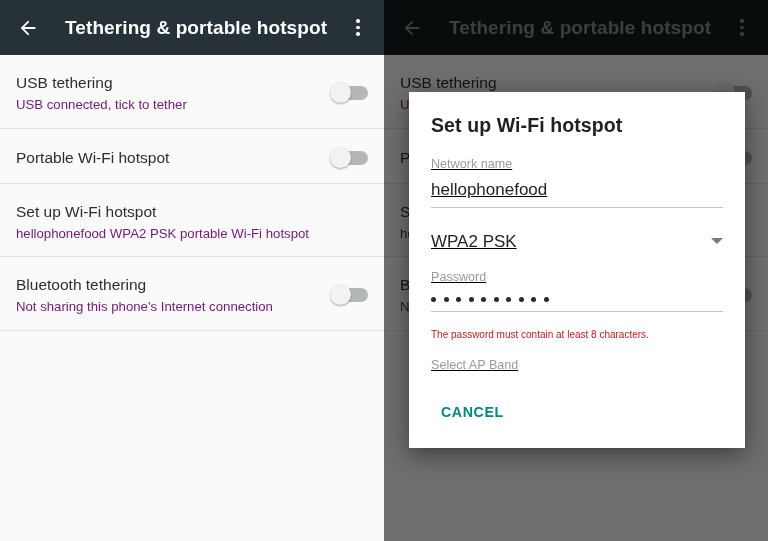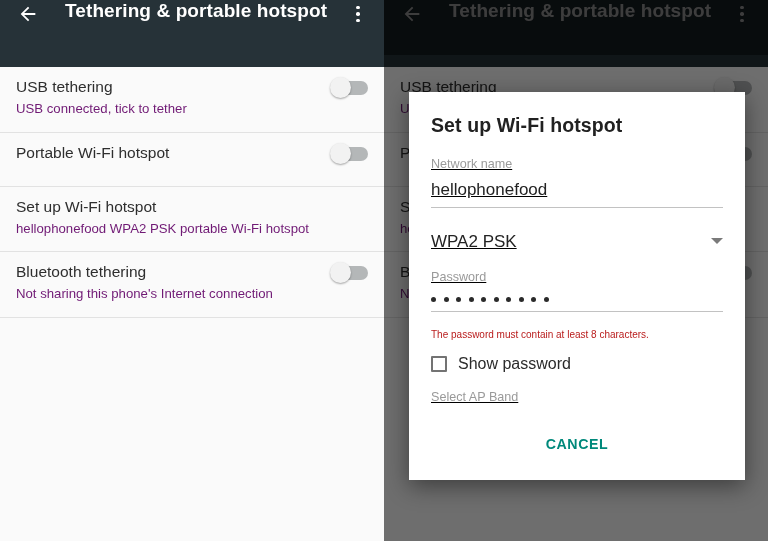--- a/index.html
+++ b/index.html
@@ -20,24 +20,24 @@
   .panel {
     position: relative;
     width: 384px; height: 541px;
     background: #fafafa;
     overflow: hidden;
   }
   .panel.right { background: #fafafa; }
 
   
   .appbar {
-    height: 67px;
+    height: 55px;
     background: #263238;
     display: flex;
-    align-items: flex-start;
+    align-items: center;
     padding: 0 14px;
     flex-shrink: 0;
   }
   .appbar .back {
     width: 28px; height: 28px;
     display: flex; align-items: center; justify-content: center;
     flex-shrink: 0;
   }
   .appbar .title {
     flex: 1;
@@ -60,21 +60,22 @@
     width: 3.5px; height: 3.5px;
     border-radius: 50%;
     background: #ffffff;
   }
 
   
   .list { background: #fafafa; }
   .row {
     position: relative;
     display: flex;
-    padding: 10px 16px 14px 16px;
+    align-items: center;
+    padding: 18px 16px 14px 16px;
     min-height: 54px;
     border-bottom: 1px solid #e2e2e2;
     background: #fafafa;
   }
   .row .texts { flex: 1; min-width: 0; }
   .row .rtitle {
     font-size: 15.5px;
     color: #2e2e2e;
     line-height: 1.25;
   }
@@ -200,21 +201,21 @@
     flex-shrink: 0;
   }
   .checklabel {
     font-size: 16px;
     color: #2b2b2b;
     margin-left: 11px;
   }
   .apband { margin-top: 16px; }
   .actions {
     display: flex;
-    justify-content: center;
+    justify-content: space-between;
     align-items: center;
     gap: 8px;
     padding: 18px 0 14px 0;
   }
   .actions button {
     background: none;
     border: none;
     color: #00897b;
     font-family: "Liberation Sans", sans-serif;
     font-size: 14.2px;
@@ -375,24 +376,20 @@
           <i></i>
           <i></i>
           <i></i>
           <i></i>
         </div>
         <div class="underline"></div>
       </div>
 
       <div class="hint">The password must contain at least 8 characters.</div>
 
-      <div class="checkrow">
-        <span class="checkbox"></span>
-        <span class="checklabel">Show password</span>
-      </div>
 
       <div class="field apband">
         <div class="flabel">Select AP Band</div>
       </div>
 
       <div class="actions">
         <button>CANCEL</button>
       </div>
 
     </div>

